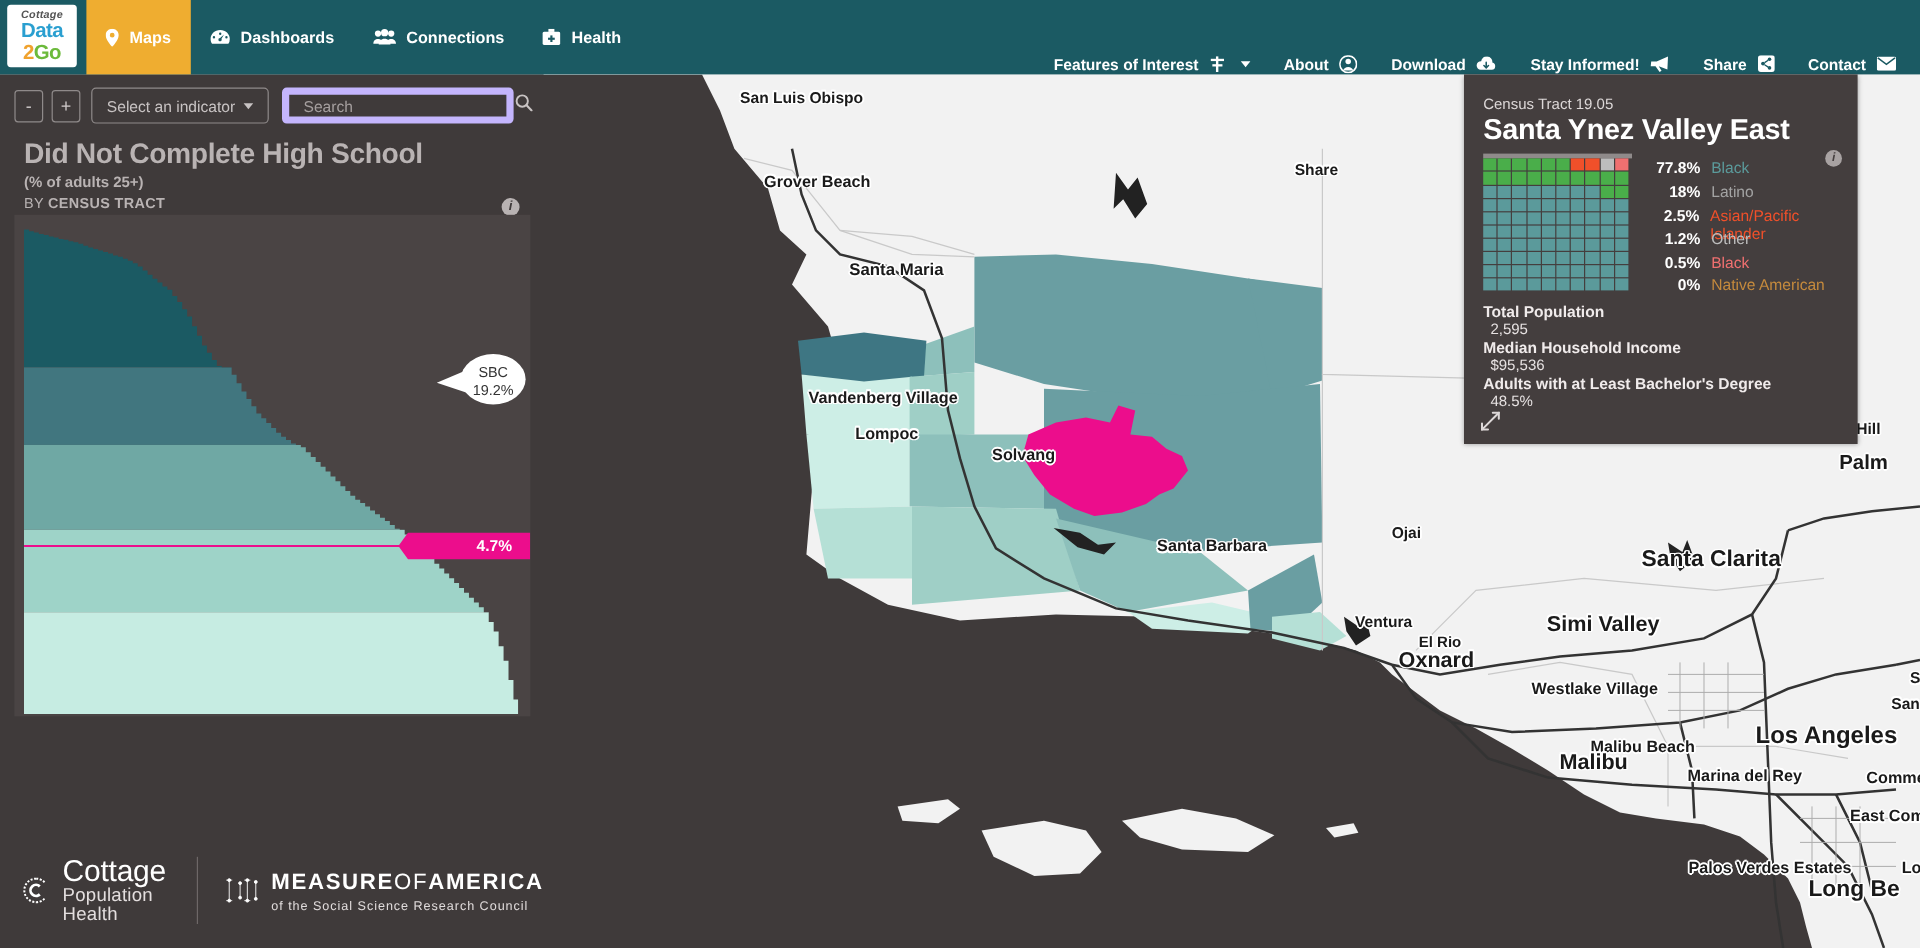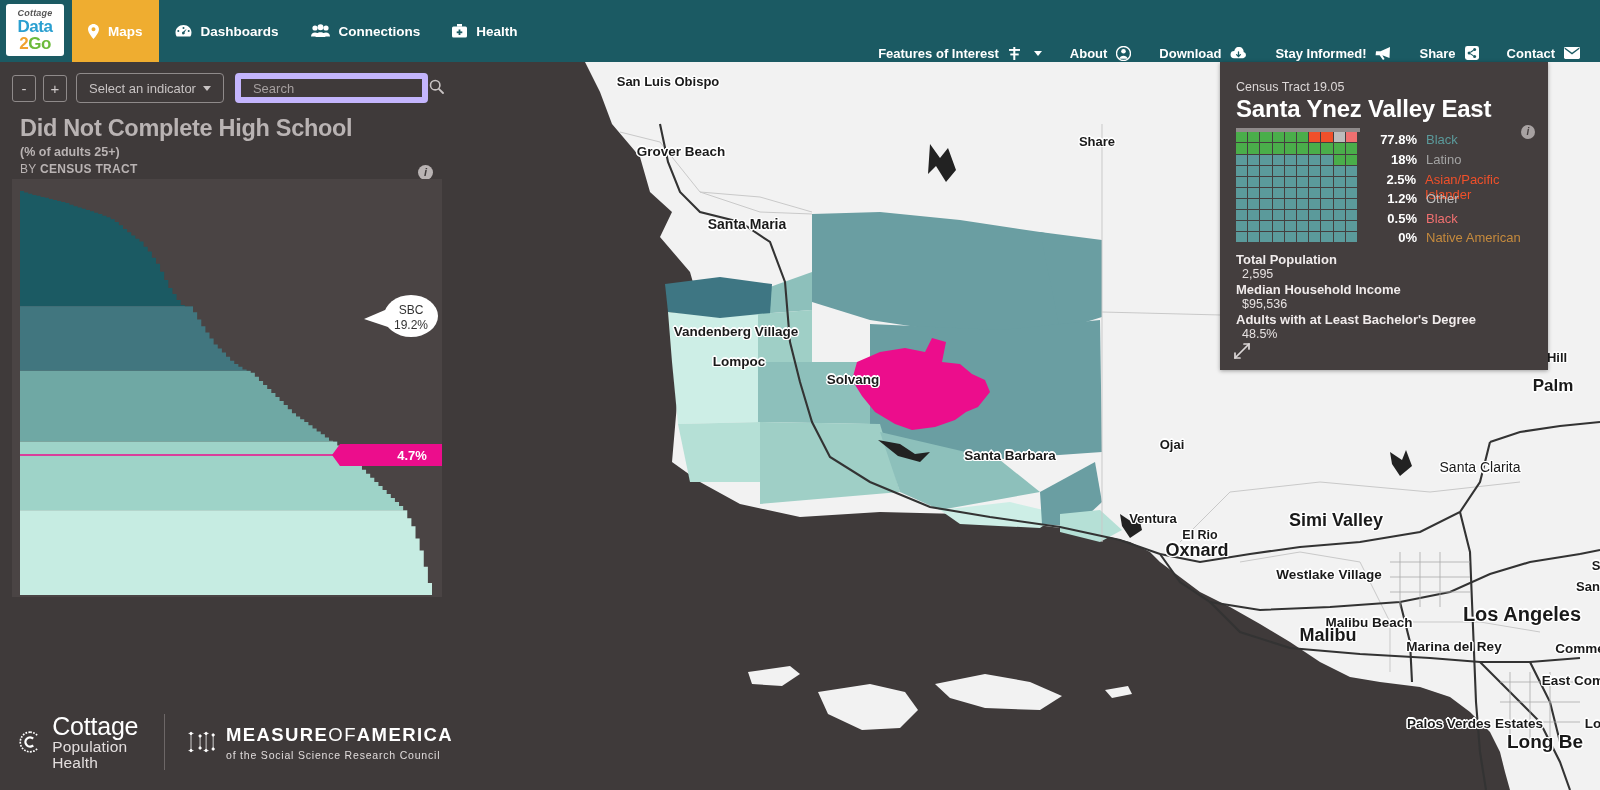--- a/index.html
+++ b/index.html
@@ -367,21 +367,21 @@
     <div id="map-labels">
         <div class="map-label" style="left: 668px; top: 19px; font-size: 13px; font-weight: bold;">San Luis Obispo</div>
         <div class="map-label" style="left: 1097px; top: 79px; font-size: 13px; font-weight: bold;">Share</div>
         <div class="map-label" style="left: 681px; top: 89px; font-size: 13.5px; font-weight: bold;">Grover Beach</div>
         <div class="map-label" style="left: 747px; top: 162px; font-size: 14px; font-weight: bold;">Santa Maria</div>
         <div class="map-label" style="left: 736px; top: 269px; font-size: 13.5px; font-weight: bold;">Vandenberg Village</div>
         <div class="map-label" style="left: 739px; top: 299px; font-size: 13.5px; font-weight: bold;">Lompoc</div>
         <div class="map-label" style="left: 853px; top: 317px; font-size: 13.5px; font-weight: bold;">Solvang</div>
         <div class="map-label" style="left: 1010px; top: 393px; font-size: 13.5px; font-weight: bold;">Santa Barbara</div>
         <div class="map-label" style="left: 1172px; top: 382px; font-size: 13px; font-weight: bold;">Ojai</div>
-        <div class="map-label" style="left: 1480px; top: 405px; font-size: 14px; font-weight: normal;">Santa Clarita</div>
+        <div class="map-label" style="left: 1426px; top: 405px; font-size: 19px; font-weight: bold;">Santa Clarita</div>
         <div class="map-label" style="left: 1153px; top: 456px; font-size: 13px; font-weight: bold;">Ventura</div>
         <div class="map-label" style="left: 1336px; top: 458px; font-size: 18px; font-weight: bold;">Simi Valley</div>
         <div class="map-label" style="left: 1200px; top: 473px; font-size: 12.5px; font-weight: bold;">El Rio</div>
         <div class="map-label" style="left: 1197px; top: 488px; font-size: 18px; font-weight: bold;">Oxnard</div>
         <div class="map-label" style="left: 1329px; top: 512px; font-size: 13.5px; font-weight: bold;">Westlake Village</div>
         <div class="map-label" style="left: 1522px; top: 552px; font-size: 20px; font-weight: bold;">Los Angeles</div>
         <div class="map-label" style="left: 1369px; top: 560px; font-size: 13.5px; font-weight: bold;">Malibu Beach</div>
         <div class="map-label" style="left: 1328px; top: 573px; font-size: 18px; font-weight: bold;">Malibu</div>
         <div class="map-label" style="left: 1580px; top: 586px; font-size: 13.5px; font-weight: bold;">Comme</div>
         <div class="map-label" style="left: 1454px; top: 584px; font-size: 13.5px; font-weight: bold;">Marina del Rey</div>

